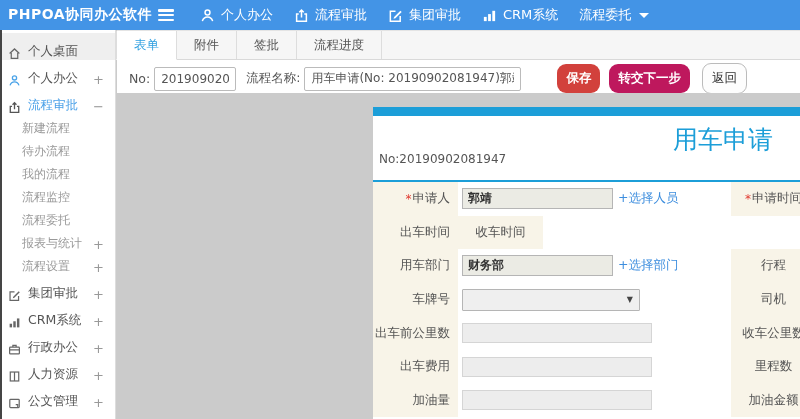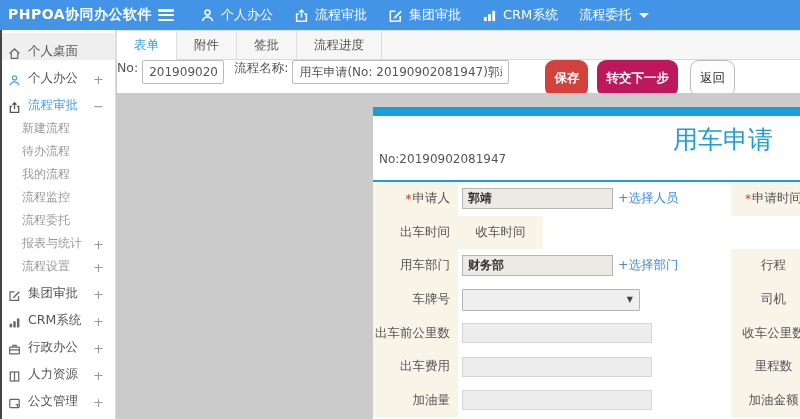--- a/index.html
+++ b/index.html
@@ -27,21 +27,21 @@
   .srow.active { color:#4aa0e8; }
   .srow.sub { height:23px; padding-left:20px; color:#999; font-size:12px; }
   .icon-blue { color:#4aa3e8 !important; }
 
   
   .content { position:absolute; top:30px; left:117px; width:683px; height:389px; }
   .tabbar { height:30px; background:#f6f6f6; border-bottom:1px solid #d9d9d9; border-top:1px solid #e4e4e4; display:flex; }
   .tab { padding:0 17px; display:flex; align-items:center; font-size:12.5px; color:#555; border-right:1px solid #ddd; cursor:pointer; }
   .tab.active { background:#fff; color:#2e9fe0; border-left:1px solid #ddd; margin-left:-1px; margin-bottom:-1px; border-bottom:1px solid #fff; }
 
-  .toolbar { height:37px; background:#fff; display:flex; padding-left:0; font-size:12.5px; color:#555; }
+  .toolbar { height:37px; background:#fff; display:flex; align-items:center; padding-left:12px; font-size:12.5px; color:#555; }
   .toolbar label { margin-right:4px; white-space:nowrap; }
   .tb-input { height:24px; border:1px solid #bbb; border-radius:2px; font-size:12px; color:#555; padding:0 6px; font-family:"DejaVu Sans","Liberation Sans",sans-serif; }
   #no-input { width:82px; }
   #name-input { width:217px; }
   .lbl2 { margin-left:10px; }
   .btn { border:none; border-radius:9px; font-size:12.5px; padding:6px 9px; cursor:pointer; font-family:"DejaVu Sans","Liberation Sans",sans-serif; white-space:nowrap; }
   .btn-save { background:#d2413c; color:#fff; margin-left:36px; font-weight:bold; }
   .btn-next { background:#be185d; color:#fff; margin-left:9px; font-weight:bold; }
   .btn-back { background:#fdfdfd; color:#333; border:1px solid #bbb; margin-left:12px; }
 

